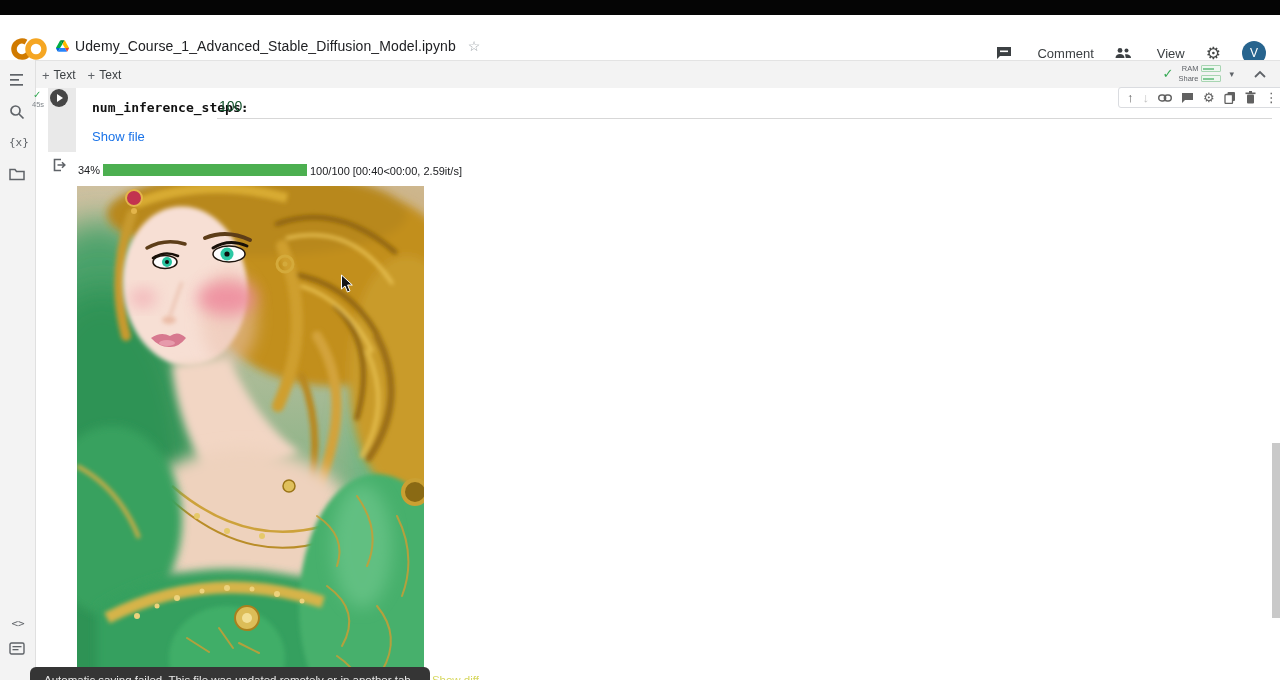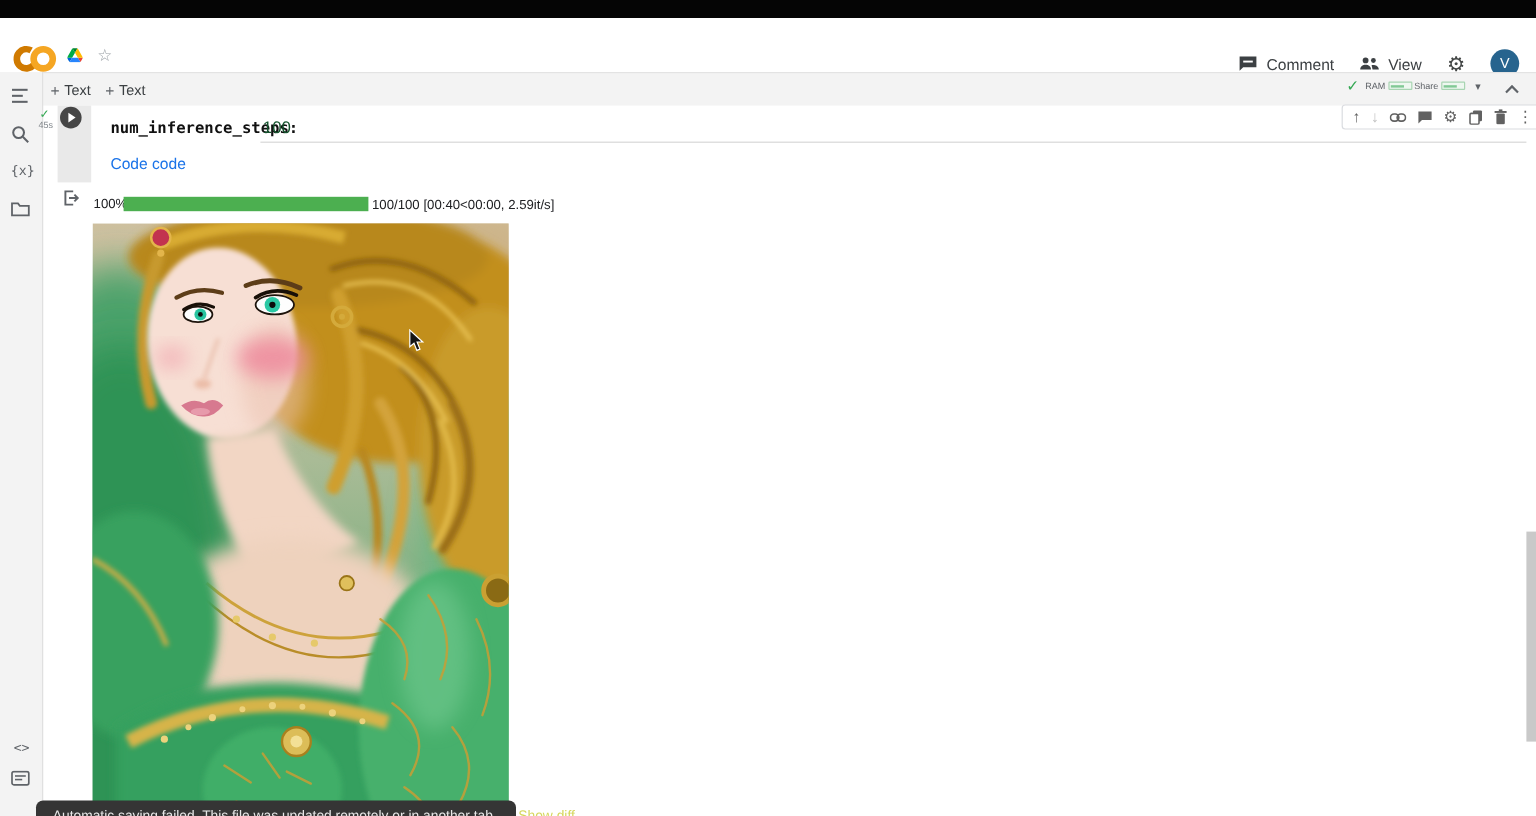--- a/index.html
+++ b/index.html
@@ -13,33 +13,33 @@
   
   .header { position:absolute; left:0; top:15px; width:1280px; height:45px; background:#fff; }
   .logo { position:absolute; left:10px; top:22px; width:38px; height:30px; }
   .titlerow { position:absolute; left:56px; top:23px; height:16px; display:flex; align-items:center; gap:6px; }
   .nbtitle { font-size:14px; color:#202124; letter-spacing:.1px; }
   .star { font-size:14px; color:#9aa0a6; margin-left:6px; }
   .menurow { position:absolute; left:48px; top:41px; height:17px; display:flex; align-items:center; }
   .menuitem { font-size:12.5px; color:#3c4043; padding:0 7px; cursor:default; }
   .savestatus { font-size:12.5px; color:#c5221f; margin-left:10px; }
   .header-right { position:absolute; right:14px; top:26px; display:flex; align-items:center; gap:21px; }
-  .hbtn { display:flex; align-items:center; gap:7px; font-size:13px; color:#3c4043; }
+  .hbtn { display:flex; align-items:center; gap:25px; font-size:13px; color:#3c4043; }
   .gear { font-size:17px; color:#444746; line-height:1; }
   .avatar { width:24px; height:24px; border-radius:50%; background:#27648e; color:#fff;
             font-size:12px; display:flex; align-items:center; justify-content:center; }
 
   
   .toolbar { position:absolute; left:0; top:60px; width:1280px; height:28px; background:#f3f3f3;
              border-top:1px solid #e3e3e3; }
   .addbtns { position:absolute; left:42px; top:5px; display:flex; gap:12px; }
   .addbtn { display:flex; align-items:center; gap:4px; font-size:12px; color:#3c4043; height:18px; }
   .plus { color:#5f6368; font-size:13px; }
   .reswidget { position:absolute; right:46px; top:3px; display:flex; align-items:center; gap:5px; }
-  .resrows { display:flex; flex-direction:row; align-items:flex-end; gap:1px; }
+  .resrows { display:flex; flex-direction:column; align-items:flex-end; gap:1px; }
   .resrow { display:flex; align-items:center; gap:3px; }
   .reslabel { font-size:7.5px; color:#5f6368; }
   .resbar { width:20px; height:7px; border:1px solid #a8d5b2; background:#eef7f0; position:relative; border-radius:1px; }
   .resbar::after { content:""; position:absolute; left:1px; bottom:1px; width:60%; height:2px; background:#81c995; }
   .caret { font-size:9px; color:#5f6368; margin-left:3px; }
   .collapsebtn { position:absolute; right:10px; top:6px; width:18px; height:16px; }
 
   
   .sidebar { position:absolute; left:0; top:60px; width:36px; height:620px; background:#f3f3f3;
              border-right:1px solid #e0e0e0; }
@@ -105,20 +105,21 @@
       <span>
         <svg width="13" height="12" viewBox="0 0 87.3 78">
           <path d="m6.6 66.85 3.85 6.65c.8 1.4 1.95 2.5 3.3 3.3l13.75-23.8h-27.5c0 1.55.4 3.1 1.2 4.5z" fill="#0066da"></path>
           <path d="m43.65 25-13.75-23.8c-1.35.8-2.5 1.9-3.3 3.3l-25.4 44a9.06 9.06 0 0 0-1.2 4.5h27.5z" fill="#00ac47"></path>
           <path d="m73.55 76.8c1.35-.8 2.5-1.9 3.3-3.3l1.6-2.75 7.65-13.25c.8-1.4 1.2-2.95 1.2-4.5h-27.5l5.85 11.5z" fill="#ea4335"></path>
           <path d="m43.65 25 13.75-23.8c-1.35-.8-2.9-1.2-4.5-1.2h-18.5c-1.6 0-3.15.45-4.5 1.2z" fill="#00832d"></path>
           <path d="m59.8 53h-32.3l-13.75 23.8c1.35.8 2.9 1.2 4.5 1.2h50.8c1.6 0 3.15-.45 4.5-1.2z" fill="#2684fc"></path>
           <path d="m73.4 26.5-12.7-22c-.8-1.4-1.95-2.5-3.3-3.3l-13.75 23.8 16.15 28h27.45c0-1.55-.4-3.1-1.2-4.5z" fill="#ffba00"></path>
         </svg>
       </span>
+      <span class="nbtitle">Udemy_Course_1_Advanced_Stable_Diffusion_Model.ipynb</span>
       <span class="star">☆</span>
     </div>
     <div class="menurow">
       <span class="menuitem">File</span>
       <span class="menuitem">Edit</span>
       <span class="menuitem">View</span>
       <span class="menuitem">Insert</span>
       <span class="menuitem">Runtime</span>
       <span class="menuitem">Tools</span>
       <span class="menuitem">Help</span>
@@ -216,21 +217,21 @@
   <div class="runbtn">
     <span class="tri"></span>
   </div>
   <span class="execmark">✓</span>
   <span class="exectime">45s</span>
 
   <div class="formrow">
     <span class="formlabel">num_inference_steps:</span>
   </div>
   <input class="forminput" type="text" value="100" style="">
-  <span class="showcode">Code code</span>
+  <span class="showcode">Show file</span>
 
   <div class="celltoolbar">
     <span class="cticon" style="font-size:13px;">↑</span>
     <span class="cticon disabled" style="font-size:13px;">↓</span>
     <span class="cticon">
       <svg width="14" height="8" viewBox="0 0 14 8">
         <rect x="0.7" y="1" width="7" height="6" rx="3" fill="none" stroke="#616161" stroke-width="1.4"></rect>
         <rect x="6.3" y="1" width="7" height="6" rx="3" fill="none" stroke="#616161" stroke-width="1.4"></rect>
       </svg>
     </span>
@@ -255,21 +256,21 @@
     </span>
     <span class="cticon" style="font-size:13px;">⋮</span>
   </div>
 
   <span class="outicon">
     <svg width="16" height="16" viewBox="0 0 16 16">
       <path d="M10 2.5 H3.5 V13.5 H10" fill="none" stroke="#5f6368" stroke-width="1.6"></path>
       <path d="M6.5 8 H13.5 M11 5.2 L13.8 8 L11 10.8" fill="none" stroke="#5f6368" stroke-width="1.6"></path>
     </svg>
   </span>
-  <span class="pct">100%</span>
+  <span class="pct">34%</span>
   <div class="pbar"></div>
   <span class="pstats">100/100 [00:40&lt;00:00, 2.59it/s]</span>
 
   <div class="genimg" title="AI-generated 3D portrait of a woman with golden hair and crown, teal eyes, green jade and gold ornate dress on blurred green background">
     <svg width="347" height="520" viewBox="0 0 347 520">
       <defs>
         <linearGradient id="bg" x1="0" y1="0" x2="0" y2="1">
           <stop offset="0" stop-color="#cfc0a0"></stop>
             <stop offset="0.38" stop-color="#a9bb96"></stop>
           <stop offset="1" stop-color="#3f9e60"></stop>

